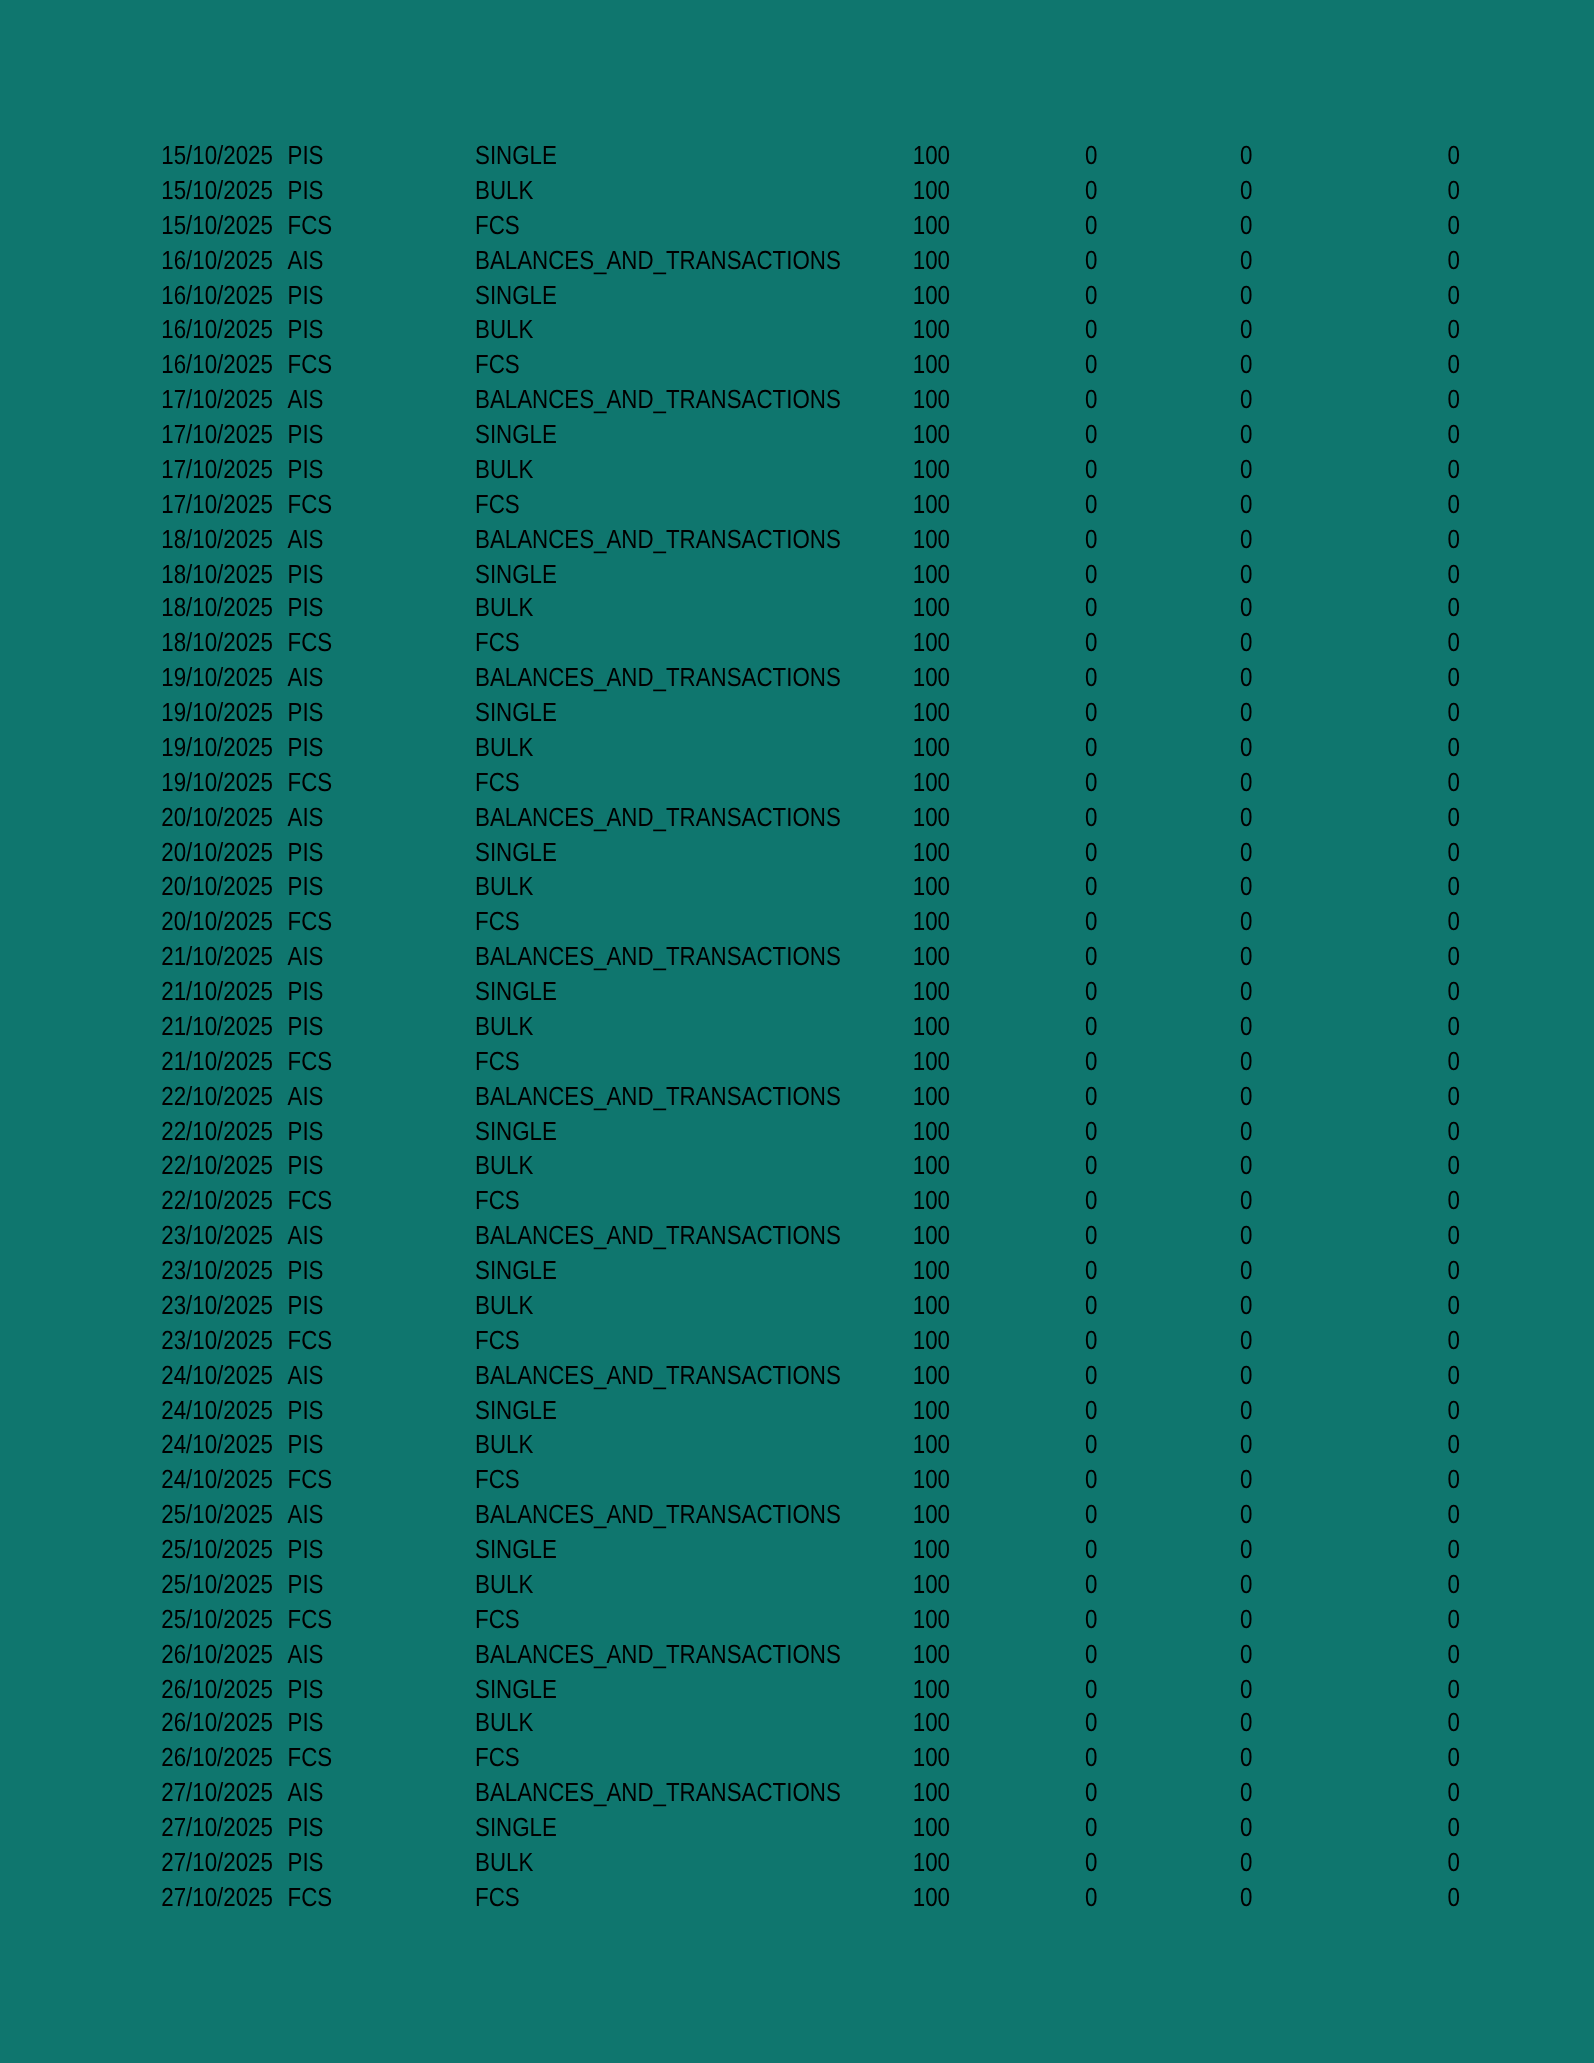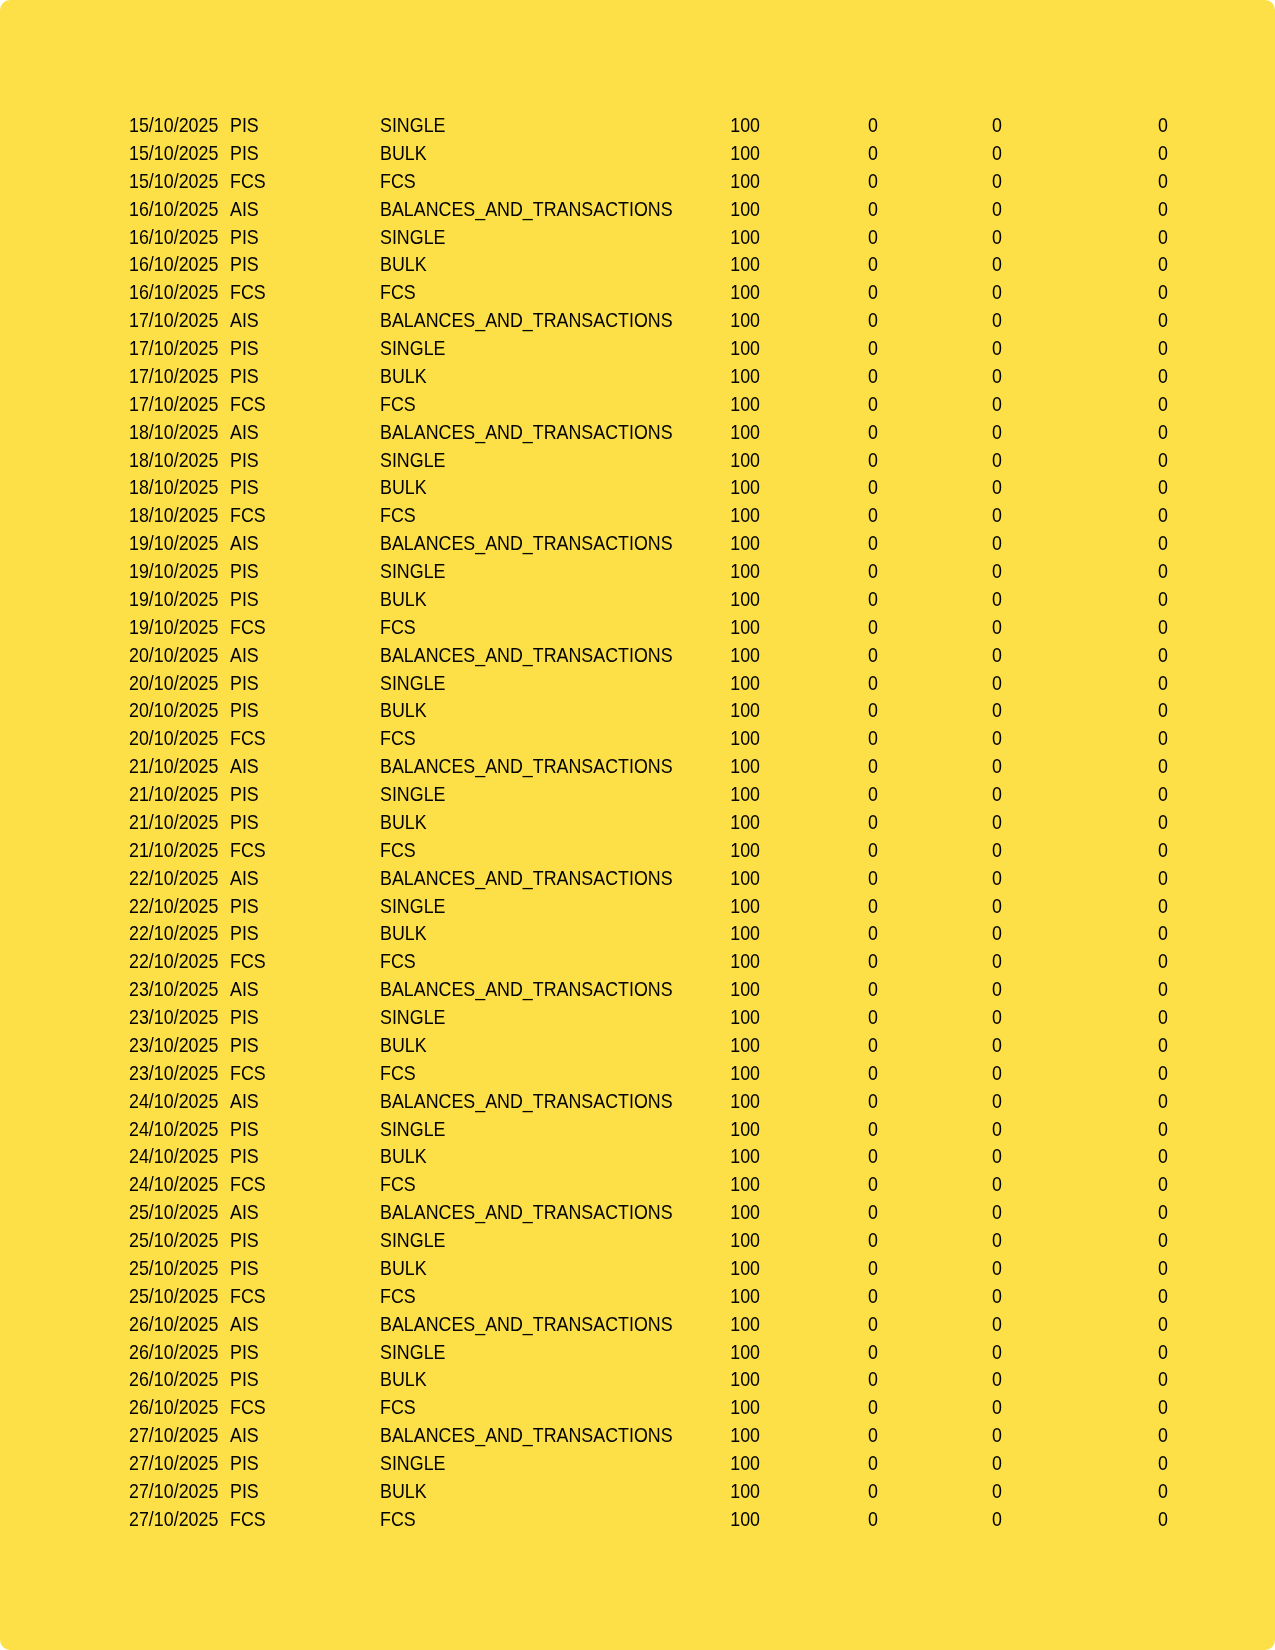--- a/index.html
+++ b/index.html
@@ -1,24 +1,23 @@
 <!DOCTYPE html>
 <html><head>
 <meta charset="utf-8">
 <style>
   html, body { margin: 0; padding: 0; }
   .page {
     position: relative;
     width: 1275px;
     height: 1650px;
-    background: #fde047;
+    background: #0f766e;
     overflow: hidden;
     font-family: "Liberation Sans", sans-serif;
     color: #000000;
-    border-radius: 10px;
   }
   .report-table {
     position: absolute;
     top: 111px;
     left: 0;
     width: 1275px;
   }
   .row {
     position: relative;
     height: 27.88px;

